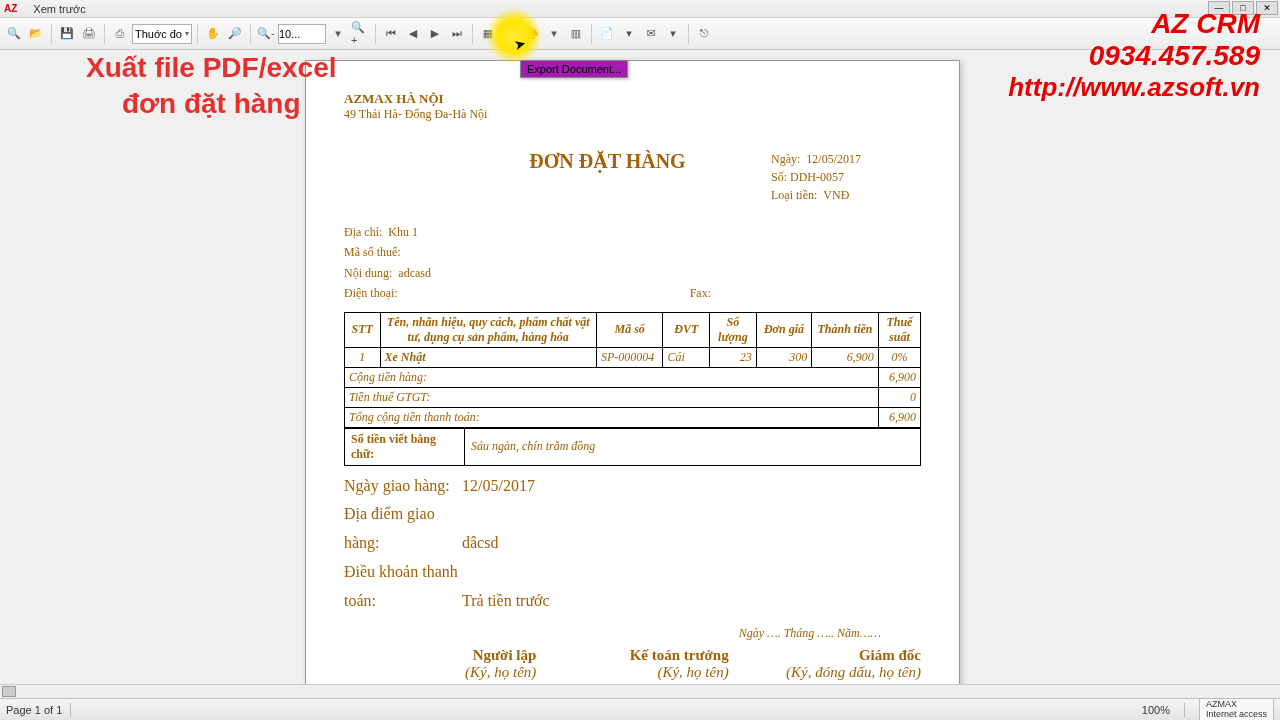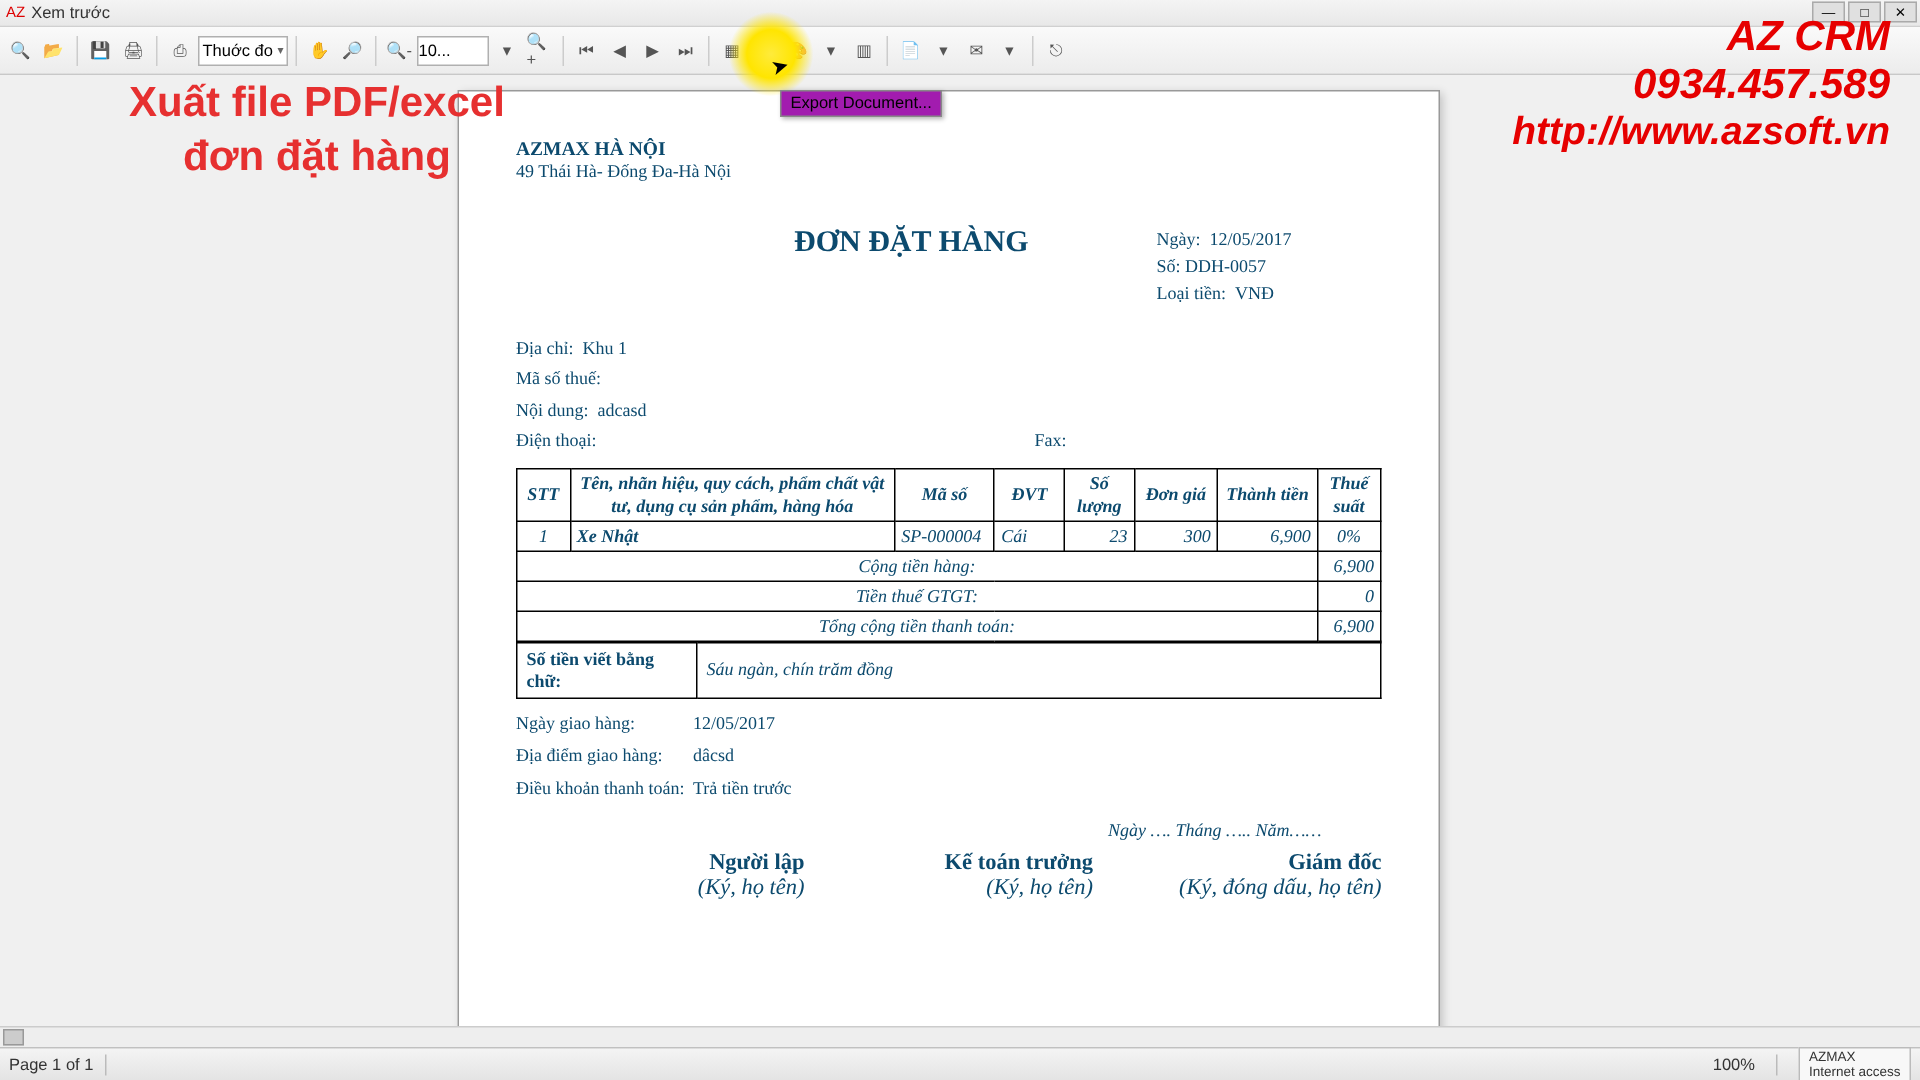--- a/index.html
+++ b/index.html
@@ -1,58 +1,58 @@
 <!DOCTYPE html>
 <html><head>
 <meta charset="utf-8">
 <style>
 * { box-sizing: border-box; margin: 0; padding: 0; }
 body { font-family: Tahoma, Arial, sans-serif; font-size: 11px; background: #fff; width: 1280px; height: 720px; overflow: hidden; position: relative; }
 
 .titlebar { height: 18px; background: linear-gradient(#f4f4f4,#e8e8e8); border-bottom: 1px solid #d0d0d0; display: flex; align-items: center; padding: 0 4px; }
-.titlebar .logo { color: #d00; font-weight: normal; margin-right: 4px; font-size: 10px; }
+.titlebar .logo { color: #d00; font-weight: bold; margin-right: 16px; font-size: 10px; }
 .titlebar .title { font-size: 11px; color: #333; }
 .winbtns { position: absolute; right: 2px; top: 1px; display: flex; gap: 2px; }
 .winbtns div { width: 22px; height: 14px; background: #e0e0e0; border: 1px solid #aaa; font-size: 9px; text-align: center; line-height: 12px; cursor: pointer; }
 
 .toolbar { height: 32px; background: linear-gradient(#fafafa,#ececec); border-bottom: 1px solid #c8c8c8; display: flex; align-items: center; padding: 0 4px; gap: 2px; }
 .tbtn { width: 20px; height: 20px; border: 1px solid transparent; display: flex; align-items: center; justify-content: center; cursor: pointer; font-size: 11px; color: #555; }
 .tsep { width: 1px; height: 20px; background: #ccc; margin: 0 3px; }
 .zoom-sel { height: 20px; font-size: 11px; border: 1px solid #b0b0b0; width: 48px; }
 .tdrop { display: flex; align-items: center; border: 1px solid #b0b0b0; height: 20px; padding: 0 2px; font-size: 11px; background: #fff; cursor: pointer; }
 .tdrop::after { content: "▾"; margin-left: 3px; font-size: 8px; color: #666; }
 
 .viewer { position: absolute; top: 50px; left: 0; right: 0; bottom: 22px; background: #f0f0f0; overflow: hidden; }
 .page { position: absolute; left: 305px; top: 10px; width: 655px; height: 820px; background: #fff; border: 1px solid #999; box-shadow: 2px 2px 6px rgba(0,0,0,.2); }
-.page-inner { padding: 30px 38px; font-family: "Times New Roman", serif; font-size: 12px; color: #0c4a6e; }
+.page-inner { padding: 30px 38px; font-family: "Times New Roman", serif; font-size: 12px; color: #a16207; }
 
 .company-name { font-weight: bold; font-size: 13px; }
 .company-addr { font-size: 12px; }
 
 .doc-head { display: flex; margin-top: 28px; }
 .doc-title { font-size: 20px; font-weight: bold; text-align: center; flex: 1; margin-left: 100px; }
 .doc-meta { font-size: 12px; line-height: 1.5; width: 150px; }
 
 .info { margin-top: 18px; line-height: 1.7; font-size: 12px; }
 .info .row span:first-child { display: inline-block; }
 
 table.order { width: 100%; border-collapse: collapse; margin-top: 8px; font-size: 12px; font-style: italic; }
 table.order th, table.order td { border: 1px solid #000; padding: 2px 4px; }
 table.order th { font-weight: bold; text-align: center; }
 .r { text-align: right; }
 .c { text-align: center; }
 
 .summary td { border: 1px solid #000; padding: 2px 6px; font-size: 12px; }
-.summary .lbl { text-align: center; }
+.summary .lbl { }
 
 .words { width: 100%; border-collapse: collapse; margin-top: 0; }
 .words td { border: 1px solid #000; padding: 3px 6px; font-size: 12px; }
 .words .it { font-style: italic; }
 
-.foot-info { margin-top: 6px; line-height: 1.8; font-size: 12px; }
+.foot-info { margin-top: 6px; line-height: 1.8; font-size: 16px; }
 .foot-info .lbl { display: inline-block; width: 118px; }
 
 .sig-date { text-align: right; font-style: italic; margin-top: 10px; padding-right: 40px; font-size: 12px; }
 .sig-row { display: flex; margin-top: 6px; }
 .sig-row > div { flex: 1; text-align: right; font-size: 15px; }
 .sig-role { font-weight: bold; }
 .sig-note { font-style: italic; }
 
 .overlay-left { position: absolute; left: 86px; top: 50px; color: #e63030; font-size: 28px; font-weight: bold; line-height: 1.3; pointer-events: none; font-family: Arial; }
 .overlay-right { position: absolute; right: 20px; top: 8px; color: #e60000; font-weight: bold; text-align: right; font-family: Arial; pointer-events: none; }

